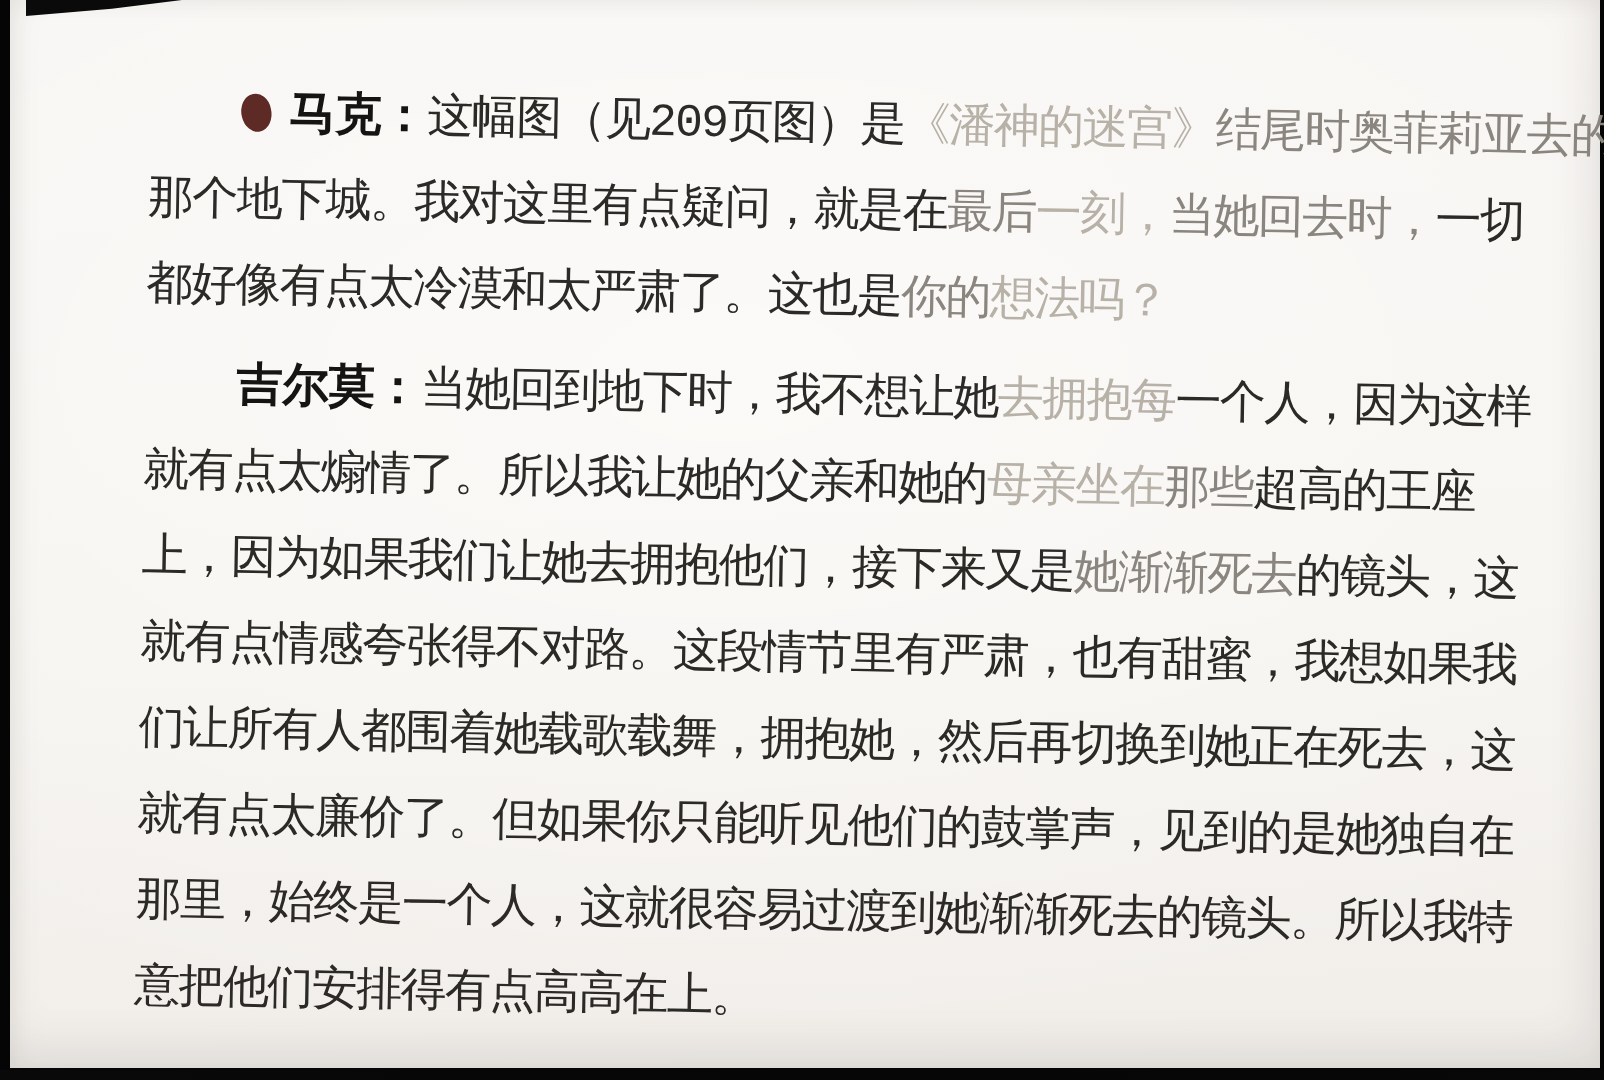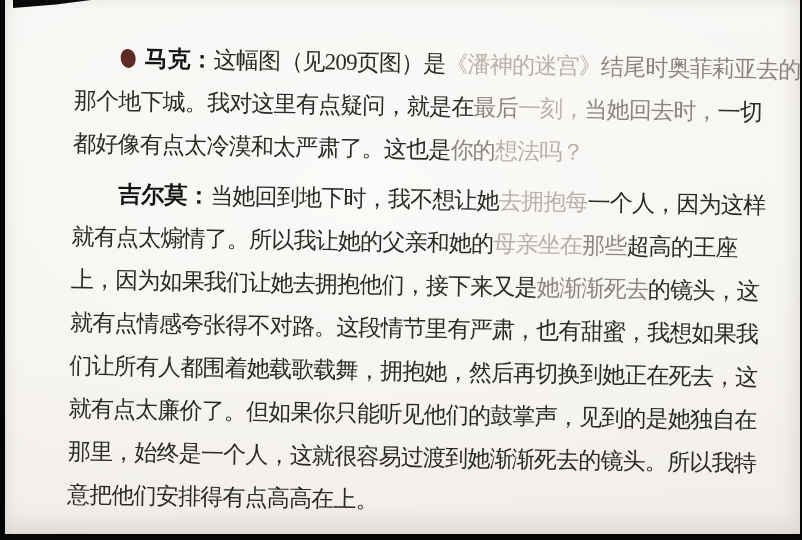--- a/index.html
+++ b/index.html
@@ -1,19 +1,19 @@
 <!DOCTYPE html>
 <html style="--ink: #2b2a27; --ink-bold: #151412; --ink-mid: #8a867f; --ink-light: #b7b1a7; --bullet: #5d2a26; --paper: #f6f4f0;"><head>
 <meta charset="utf-8">
 <style>
   html,body{margin:0;padding:0;background:#000;}
   .photo{
     position:relative;width:802px;height:540px;margin:0 auto;
     background:#050505;overflow:hidden;
-    font-family:Liberation Serif, serif;
+    font-family:Liberation Mono, monospace;
   }
   .page{
     position:absolute;left:5px;top:0;right:2px;bottom:6px;
     background:
       radial-gradient(120% 90% at 45% 35%, rgba(255,255,255,0.5), rgba(255,255,255,0) 70%),
       linear-gradient(178deg,#f8f6f3 0%,#f6f4f0 55%,#f1eeea 100%);
     box-shadow:inset -5px -10px 22px rgba(60,50,45,0.10), inset 3px 2px 10px rgba(60,50,45,0.05);
   }
   .corner-wedge{
     position:absolute;left:8px;top:0;width:78px;height:8px;

